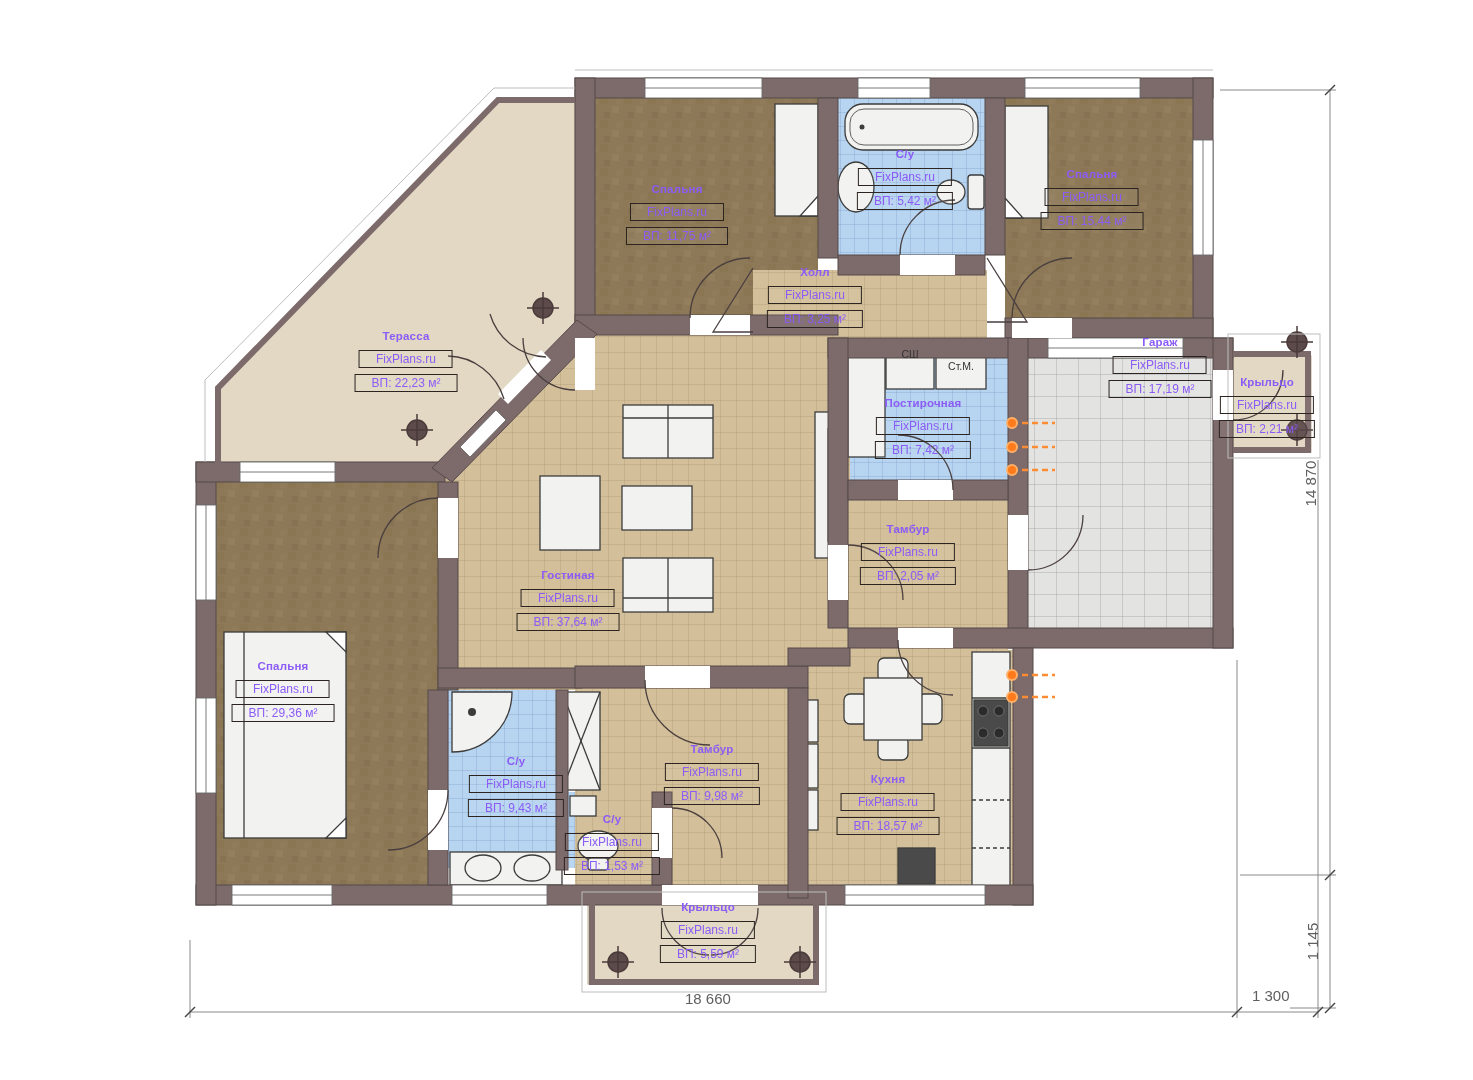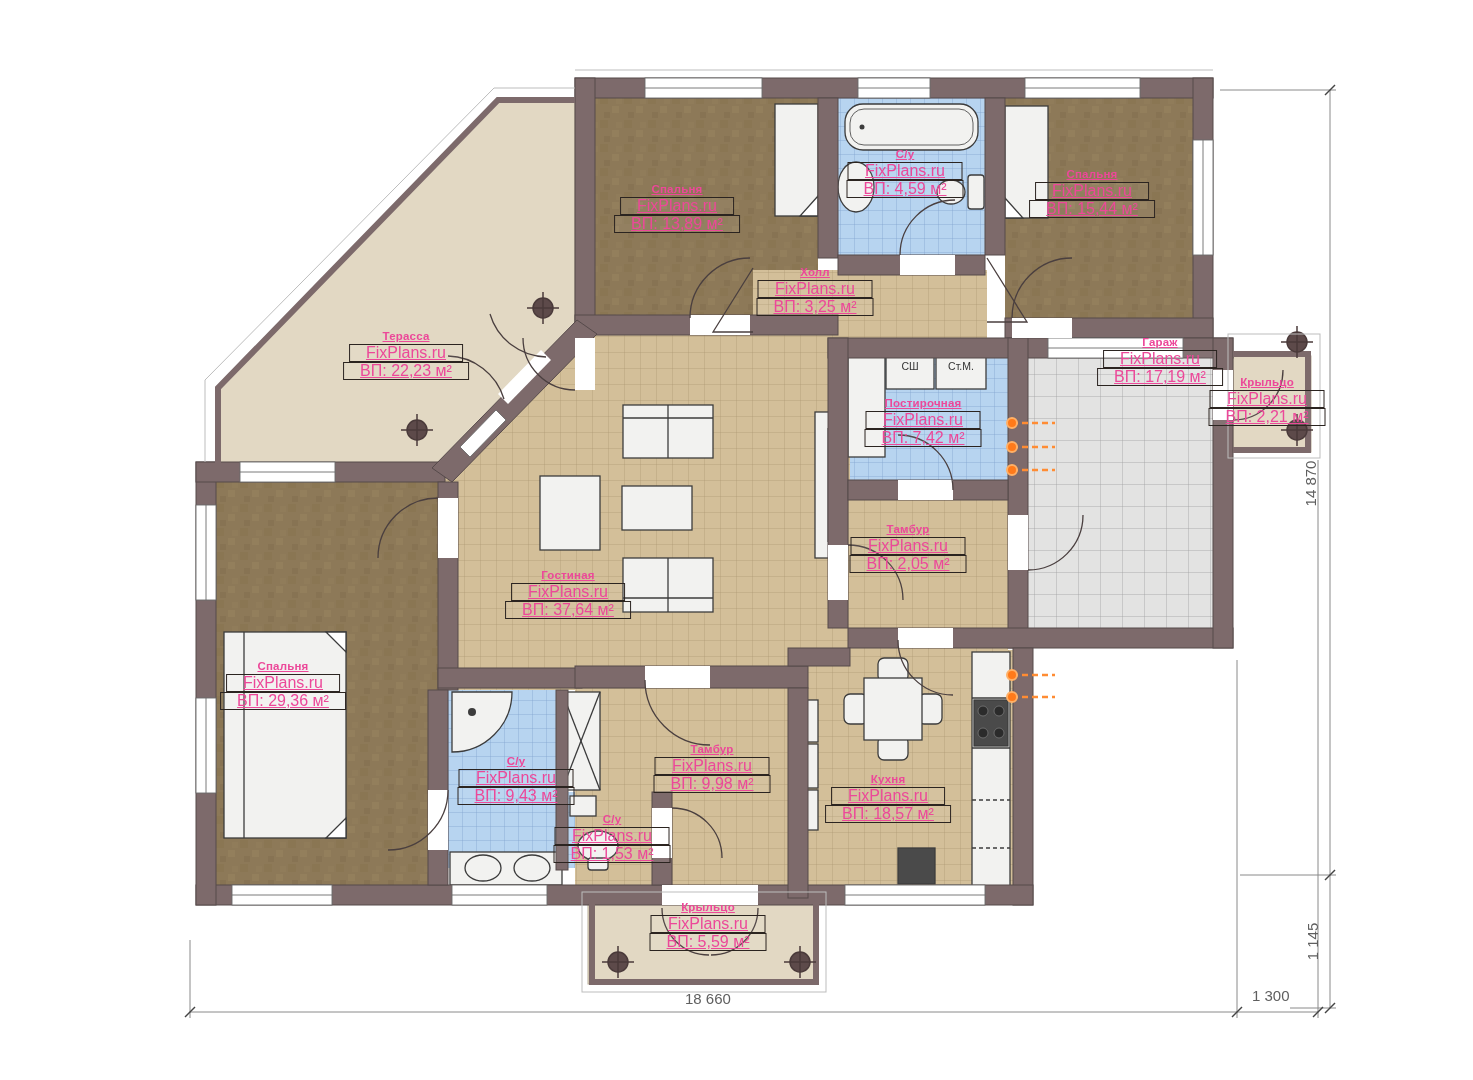--- a/index.html
+++ b/index.html
@@ -1,23 +1,23 @@
 <!DOCTYPE html>
 <html><head>
 <meta charset="utf-8">
 <style>
   html,body{margin:0;padding:0;background:#ffffff;}
   #stage{position:relative;width:1473px;height:1080px;background:#ffffff;overflow:hidden;
          font-family:"Liberation Sans",sans-serif;}
   #plan-svg{position:absolute;left:0;top:0;}
-  .room-label{position:absolute;transform:translateX(-50%);text-align:center;color:#ec4899;z-index:5;
-              display:flex;flex-direction:column;align-items:center;text-decoration:underline;}
+  .room-label{position:absolute;transform:translateX(-50%);text-align:center;color:#8b5cf6;z-index:5;
+              display:flex;flex-direction:column;align-items:center;}
   .room-name{font-weight:bold;font-size:11.5px;letter-spacing:.2px;margin-bottom:2px;white-space:nowrap;}
-  .wm-box,.area-box{border:1.6px solid #2b2420;padding:0 16px;font-size:16px;line-height:16px;
-              margin-top:0;white-space:nowrap;background:rgba(255,255,255,0.06);}
+  .wm-box,.area-box{border:1.6px solid #2b2420;padding:0 16px;font-size:12px;line-height:16px;
+              margin-top:6px;white-space:nowrap;background:rgba(255,255,255,0.06);}
   .appl-label{position:absolute;transform:translateX(-50%);font-size:10.5px;color:#333;z-index:5;white-space:nowrap;}
   .dim-text{position:absolute;font-size:15px;color:#5f5f5f;z-index:5;white-space:nowrap;}
   .dim-vert{transform:rotate(-90deg);transform-origin:center;}
 </style>
 </head>
 <body>
 
 <div id="stage">
 
 <svg id="plan-svg" width="1473" height="1080" viewBox="0 0 1473 1080">
@@ -350,26 +350,26 @@
       <line x1="1325" y1="95" x2="1335" y2="85"></line>
       <line x1="1325" y1="880" x2="1335" y2="870"></line>
       <line x1="1325" y1="1013" x2="1335" y2="1003"></line>
     </g>
   </g>
 </svg>
 
 <div class="room-label" style="left:677px;top:183px">
   <div class="room-name">Спальня</div>
   <div class="wm-box">FixPlans.ru</div>
-  <div class="area-box">ВП: 13,89 м²</div>
+  <div class="area-box">ВП: 11,75 м²</div>
 </div>
 <div class="room-label" style="left:905px;top:148px">
   <div class="room-name">С/у</div>
   <div class="wm-box">FixPlans.ru</div>
-  <div class="area-box">ВП: 4,59 м²</div>
+  <div class="area-box">ВП: 5,42 м²</div>
 </div>
 <div class="room-label" style="left:1092px;top:168px">
   <div class="room-name">Спальня</div>
   <div class="wm-box">FixPlans.ru</div>
   <div class="area-box">ВП: 15,44 м²</div>
 </div>
 <div class="room-label" style="left:815px;top:266px">
   <div class="room-name">Холл</div>
   <div class="wm-box">FixPlans.ru</div>
   <div class="area-box">ВП: 3,25 м²</div>
@@ -428,21 +428,21 @@
   <div class="room-name">Кухня</div>
   <div class="wm-box">FixPlans.ru</div>
   <div class="area-box">ВП: 18,57 м²</div>
 </div>
 <div class="room-label" style="left:708px;top:901px">
   <div class="room-name">Крыльцо</div>
   <div class="wm-box">FixPlans.ru</div>
   <div class="area-box">ВП: 5,59 м²</div>
 </div>
 
-<div class="appl-label" style="left:910px;top:360px">СШ</div>
+<div class="appl-label" style="left:910px;top:348px">СШ</div>
 <div class="appl-label" style="left:961px;top:360px">Ст.М.</div>
 
 <div class="dim-text" style="left:685px;top:990px">18 660</div>
 <div class="dim-text" style="left:1252px;top:987px">1 300</div>
 <div class="dim-text dim-vert" style="left:1288px;top:475px">14 870</div>
 <div class="dim-text dim-vert" style="left:1294px;top:933px">1 145</div>
 
 </div>
 
 </body></html>

